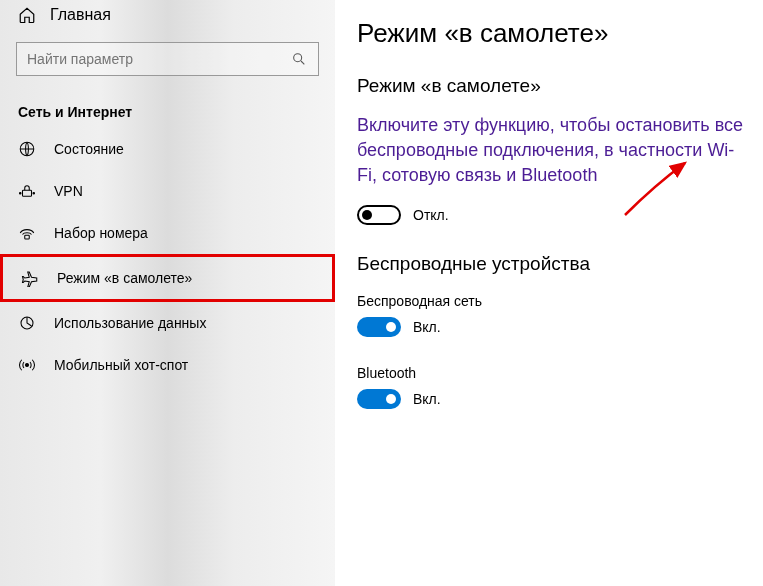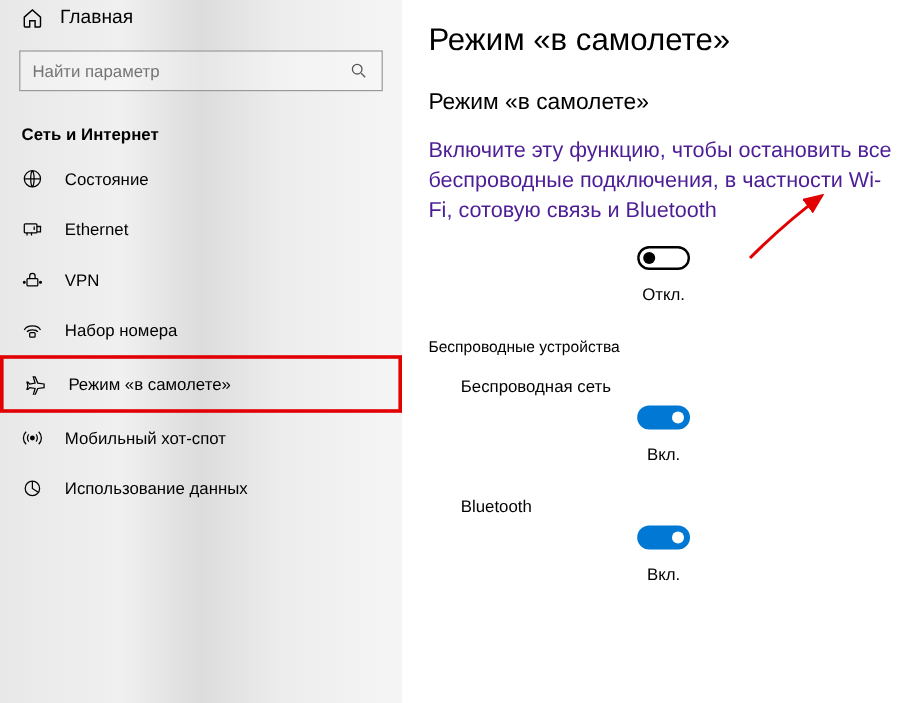--- a/index.html
+++ b/index.html
@@ -9,29 +9,29 @@
 .search-box { margin: 12px 16px; border: 1px solid #999; background: rgba(255,255,255,0.3); height: 34px; display: flex; align-items: center; padding: 0 10px; justify-content: space-between; }
 .search-box input { border: none; background: transparent; outline: none; font-size: 14px; color: #555; width: 85%; }
 .section-header { font-size: 14px; font-weight: 600; padding: 16px 18px 8px; }
 .nav-item { display: flex; align-items: center; padding: 12px 18px; gap: 18px; cursor: pointer; font-size: 14px; }
 .nav-item.highlighted { border: 3px solid #e20000; }
 .icon { width: 18px; height: 18px; display: inline-flex; align-items: center; justify-content: center; flex-shrink: 0; }
 .main { flex: 1; padding: 18px 14px 18px 22px; background: #fff; position: relative; }
 .page-title { font-size: 26px; font-weight: 400; margin-bottom: 26px; }
 .sub-title { font-size: 19px; font-weight: 400; margin-bottom: 16px; }
 .desc { font-size: 18px; color: #4c1d95; line-height: 1.4; margin-bottom: 16px; }
-.toggle-row { display: flex; align-items: center; gap: 12px; margin-bottom: 28px; flex-direction: column; }
+.toggle-row { display: flex; align-items: center; gap: 12px; margin-bottom: 28px; }
 .toggle { width: 44px; height: 20px; border-radius: 10px; position: relative; cursor: pointer; }
 .toggle.off { border: 2px solid #000; background: #fff; }
 .toggle.off::after { content: ''; position: absolute; width: 10px; height: 10px; border-radius: 50%; background: #000; top: 3px; left: 3px; }
 .toggle.on { background: #0078d4; }
 .toggle.on::after { content: ''; position: absolute; width: 10px; height: 10px; border-radius: 50%; background: #fff; top: 5px; right: 5px; }
 .toggle-label { font-size: 14px; }
-.section-h2 { font-size: 13px; font-weight: 400; margin-bottom: 18px; margin-top: 10px; }
-.field-label { font-size: 14px; margin-bottom: 8px; margin-left: 27px; }
+.section-h2 { font-size: 19px; font-weight: 400; margin-bottom: 18px; margin-top: 10px; }
+.field-label { font-size: 14px; margin-bottom: 8px; }
 .arrow-svg { position: absolute; left: 280px; top: 155px; pointer-events: none; }
 svg { display: block; }
 </style>
 </head>
 <body>
 
 <div class="sidebar">
   <div class="home-row">
     <span class="icon">
       <svg width="18" height="18" viewBox="0 0 24 24" fill="none" stroke="#000" stroke-width="1.6">
@@ -57,29 +57,20 @@
     <span class="icon">
       <svg width="18" height="18" viewBox="0 0 24 24" fill="none" stroke="#000" stroke-width="1.4">
           <circle cx="12" cy="12" r="9"></circle>
           <path d="M3 12h18M12 3c2.5 3 2.5 15 0 18M12 3c-2.5 3-2.5 15 0 18"></path>
         </svg>
     </span>
     <span>Состояние</span>
   </div>
 
 
-  <div class="nav-item">
-    <span class="icon">
-      <svg width="18" height="18" viewBox="0 0 24 24" fill="none" stroke="#000" stroke-width="1.4">
-          <rect x="3" y="6" width="14" height="10" rx="1"></rect>
-          <path d="M17 9h4v6h-4M6 16v3M11 16v3M14 9v4"></path>
-        </svg>
-    </span>
-    <span>Ethernet</span>
-  </div>
 
   <div class="nav-item">
     <span class="icon">
       <svg width="18" height="18" viewBox="0 0 24 24" fill="none" stroke="#000" stroke-width="1.4">
           <rect x="6" y="11" width="12" height="8" rx="1"></rect>
           <path d="M9 11V8a3 3 0 0 1 6 0v3"></path>
           <circle cx="3" cy="15" r="1" fill="#000"></circle>
           <circle cx="21" cy="15" r="1" fill="#000"></circle>
         </svg>
     </span>
@@ -101,35 +92,35 @@
       <svg width="18" height="18" viewBox="0 0 24 24" fill="none" stroke="#000" stroke-width="1.4">
           <path d="M21 12l-7-1-3-7h-2l2 7-6 1-2-2H2l1 4-1 4h1l2-2 6 1-2 7h2l3-7 7-1v-4z" fill="none"></path>
         </svg>
     </span>
     <span>Режим «в самолете»</span>
   </div>
 
   <div class="nav-item">
     <span class="icon">
       <svg width="18" height="18" viewBox="0 0 24 24" fill="none" stroke="#000" stroke-width="1.4">
+          <circle cx="12" cy="12" r="8"></circle>
+          <path d="M12 4v8l6 4"></path>
+        </svg>
+    </span>
+    <span>Использование данных</span>
+  </div>
+
+  <div class="nav-item">
+    <span class="icon">
+      <svg width="18" height="18" viewBox="0 0 24 24" fill="none" stroke="#000" stroke-width="1.4">
           <circle cx="12" cy="12" r="2" fill="#000"></circle>
           <path d="M8 8c-2 2-2 6 0 8M16 8c2 2 2 6 0 8M5 5c-4 4-4 10 0 14M19 5c4 4 4 10 0 14"></path>
         </svg>
     </span>
     <span>Мобильный хот-спот</span>
-  </div>
-
-  <div class="nav-item">
-    <span class="icon">
-      <svg width="18" height="18" viewBox="0 0 24 24" fill="none" stroke="#000" stroke-width="1.4">
-          <circle cx="12" cy="12" r="8"></circle>
-          <path d="M12 4v8l6 4"></path>
-        </svg>
-    </span>
-    <span>Использование данных</span>
   </div>
 
 </div>
 
 <div class="main">
   <svg class="arrow-svg" width="90" height="70">
     <defs>
         <marker id="ah" markerWidth="8" markerHeight="8" refX="6" refY="3" orient="auto">
           <path d="M0,0 L7,3 L0,6 z" fill="#e20000"></path>
         </marker>

